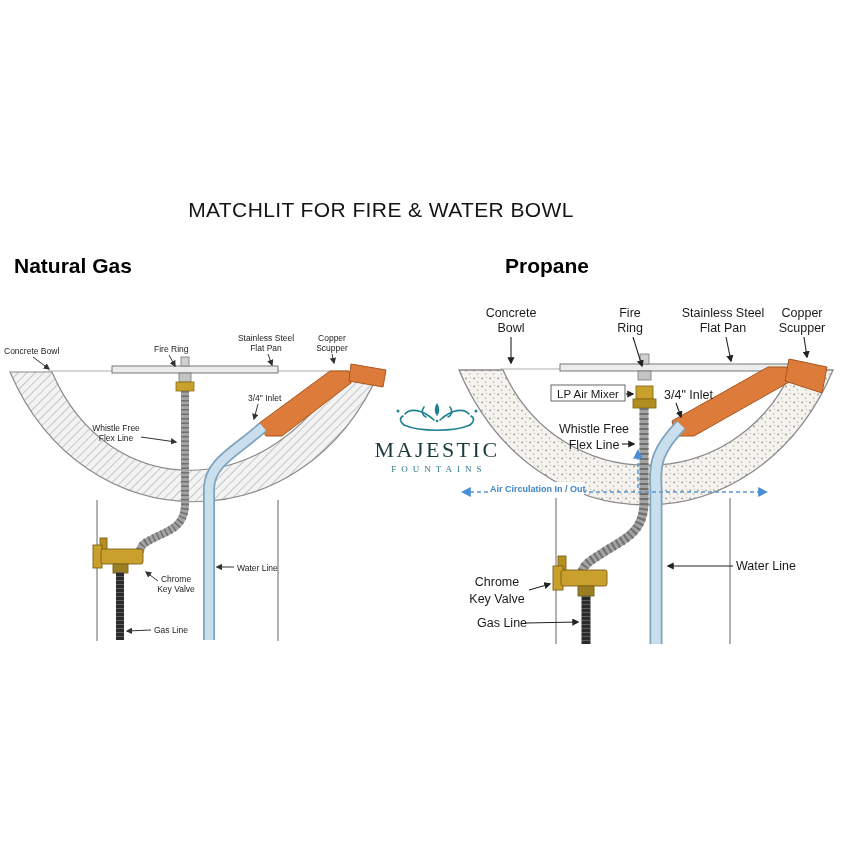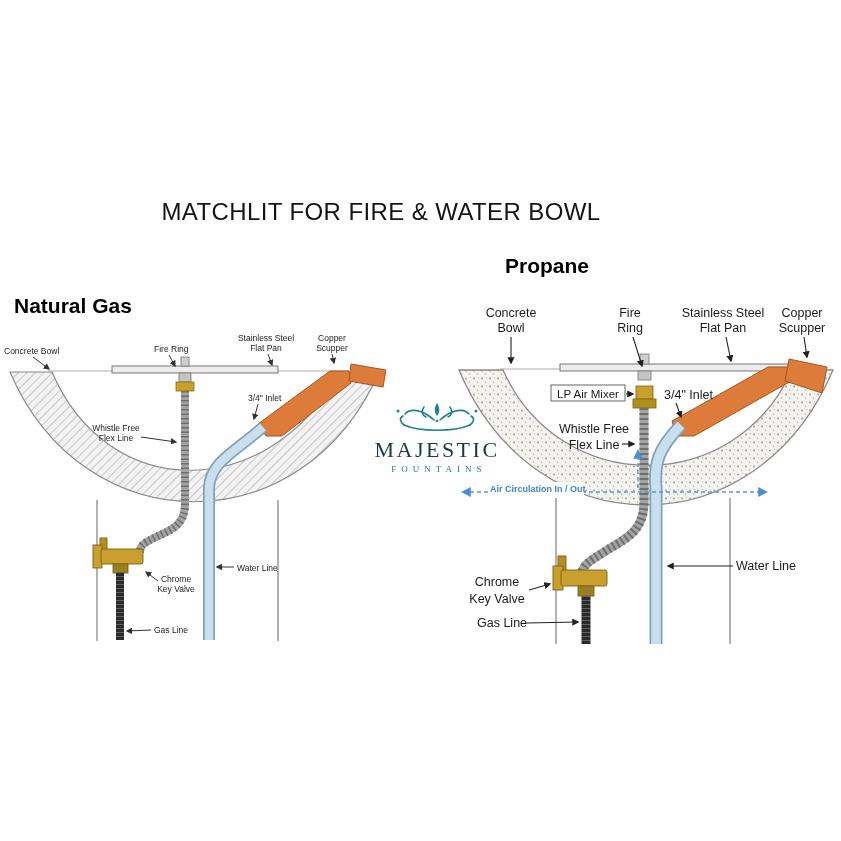--- a/index.html
+++ b/index.html
@@ -4,24 +4,24 @@
 <style>
   * { margin:0; padding:0; box-sizing:border-box; }
   html,body { background:#ffffff; }
   body {
     width:841px; height:841px; position:relative; overflow:hidden;
     font-family:"Liberation Sans", sans-serif;
   }
   .abs { position:absolute; }
   .page-title {
     position:absolute; top:198px; left:0; width:762px;
-    text-align:center; font-size:24px; color:#141414; letter-spacing:0.4px;
+    text-align:center; font-size:21px; color:#141414; letter-spacing:0.4px;
   }
   .heading { position:absolute; font-size:21px; font-weight:bold; color:#000; }
-  .h-left  { left:14px;  top:254px;margin-top:40px; }
+  .h-left  { left:14px;  top:254px; }
   .h-right { left:505px; top:254px;text-align:right; }
   svg { display:block; }
   svg text { font-family:"Liberation Sans", sans-serif; }
   .lbl-s { font-size:8.5px; fill:#222; }
   .lbl-r { font-size:12.5px; fill:#1a1a1a; }
   .lbl-air { font-size:9px; font-weight:bold; fill:#3f86c8; }
   .leader   { stroke:#333; stroke-width:1; fill:none; }
   .leader-r { stroke:#222; stroke-width:1.1; fill:none; }
   .airdash { stroke:#5a95d2; stroke-width:1.4; fill:none; stroke-dasharray:4 3; }
   .logo-name { font-family:"Liberation Serif", serif; font-size:22px; letter-spacing:2.5px; fill:#1b3b40; }

